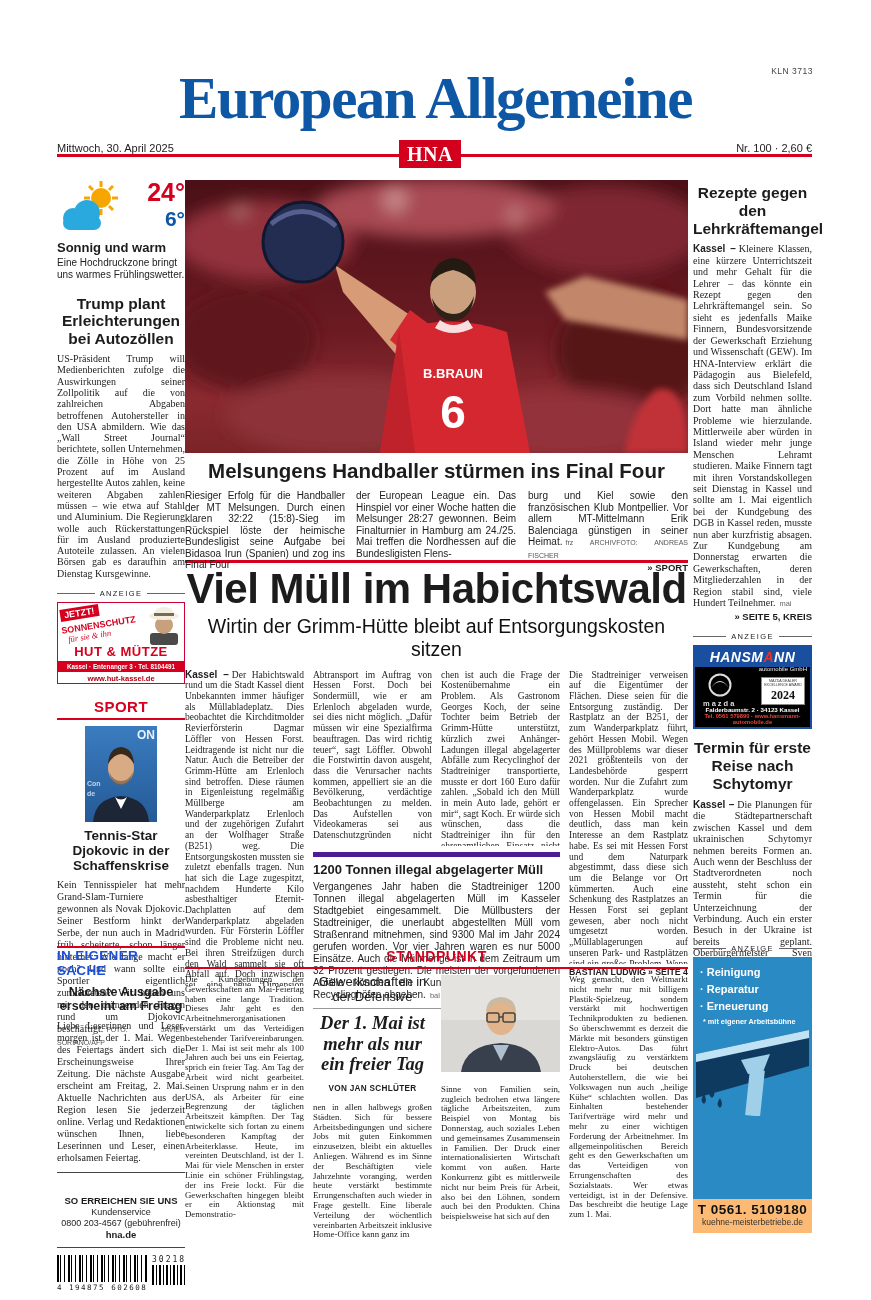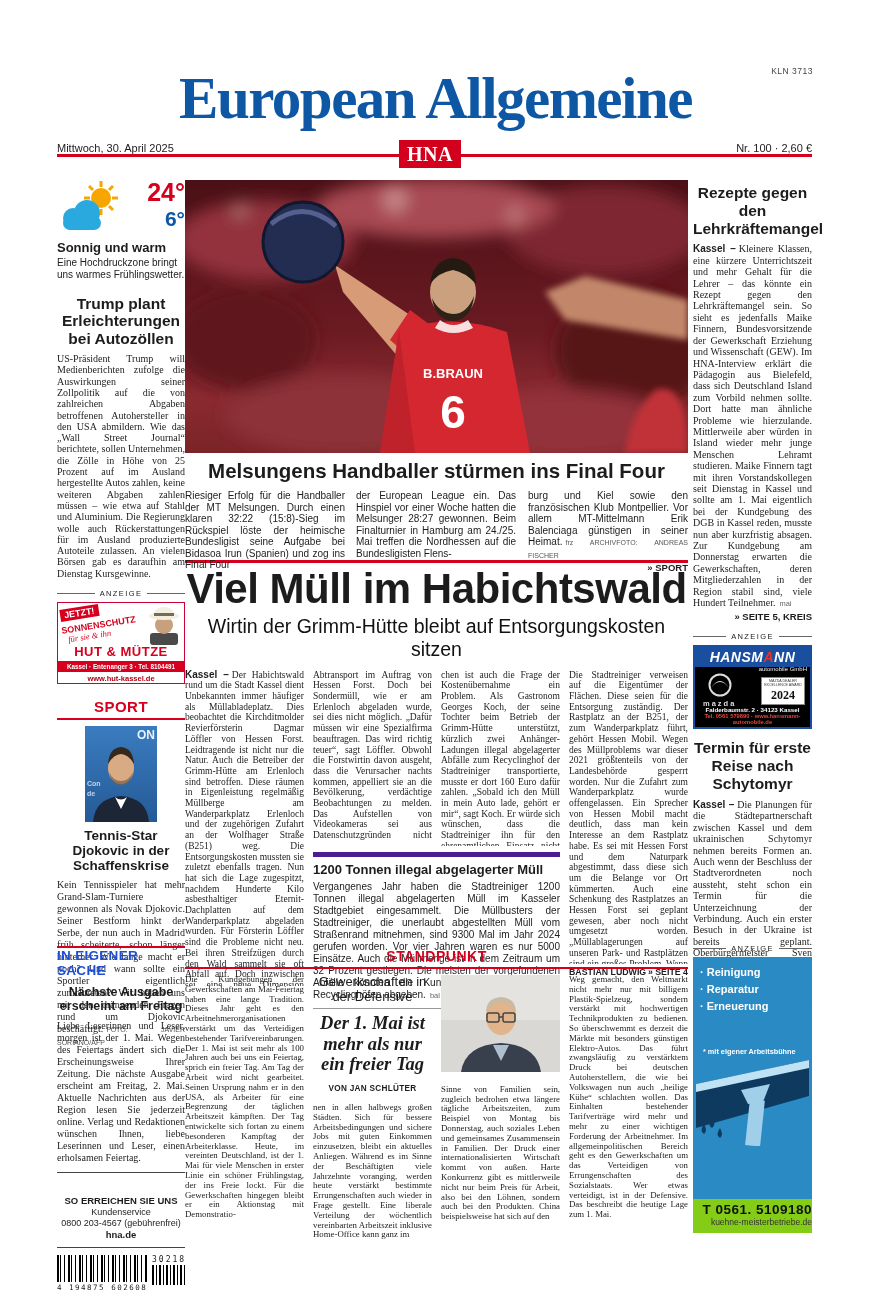--- a/index.html
+++ b/index.html
@@ -113,27 +113,27 @@
   .hans-foot{position:absolute;bottom:2px;left:0;width:100%;text-align:center;line-height:1.25;}
   .hans-foot .f1{font:700 6.2px "Liberation Sans",sans-serif;color:#fff;}
   .hans-foot .f2{font:700 5.8px "Liberation Sans",sans-serif;color:#e8433a;}
 
   
   .kuehne{margin-top:4px;height:276px;background:#2a8ac4;position:relative;overflow:hidden;}
   .ku-title{color:#fff;font:700 16.5px "Liberation Sans",sans-serif;line-height:1.1;padding:8px 0 0 7px;}
   .ku-items{padding:7px 0 0 7px;}
   .ku-item{color:#fff;font:700 11px "Liberation Sans",sans-serif;line-height:1.55;}
   .ku-item::before{content:"· ";}
-  .ku-note{color:#fff;font:700 7.3px "Liberation Sans",sans-serif;padding:2px 0 0 10px;margin-top:30px;}
+  .ku-note{color:#fff;font:700 7.3px "Liberation Sans",sans-serif;padding:2px 0 0 10px;}
   .ku-illu{display:block;margin:2px auto 0;}
   .ku-white{position:absolute;left:0;bottom:36px;width:100%;height:46px;background:#fff;text-align:center;}
   .ku-bar{height:4px;background:#1a6fb5;width:92px;margin:5px auto 1px;}
   .ku-brand{font:700 21px "Liberation Sans",sans-serif;color:#111;letter-spacing:2px;line-height:1;}
   .ku-bsub{font:700 6.3px "Liberation Sans",sans-serif;color:#1a6fb5;letter-spacing:.6px;}
-  .ku-gray{position:absolute;left:0;bottom:0;width:100%;height:34px;background:#84cc16;text-align:right;padding-top:3px;box-sizing:border-box;}
+  .ku-gray{position:absolute;left:0;bottom:0;width:100%;height:34px;background:#fdba74;text-align:center;padding-top:3px;box-sizing:border-box;}
   .ku-tel{font:700 13.5px "Liberation Sans",sans-serif;color:#111;letter-spacing:.5px;}
   .ku-web{font:8.5px "Liberation Sans",sans-serif;color:#333;}
 
   
   .es-lbl{font:700 13.5px "Liberation Sans",sans-serif;color:#1d4ed8;letter-spacing:.3px;}
   .es-title{font:700 12.5px "Liberation Sans",sans-serif;text-align:center;line-height:1.15;margin-top:7px;}
   .es-txt{font-size:10px;line-height:12px;margin-top:6px;}
   .es-contact{text-align:center;margin-top:8px;padding-top:22px;border-top:1px solid #444;}
   .es-ct{font:700 9.5px "Liberation Sans",sans-serif;}
   .es-cl{font:9px "Liberation Sans",sans-serif;margin-top:1px;}

